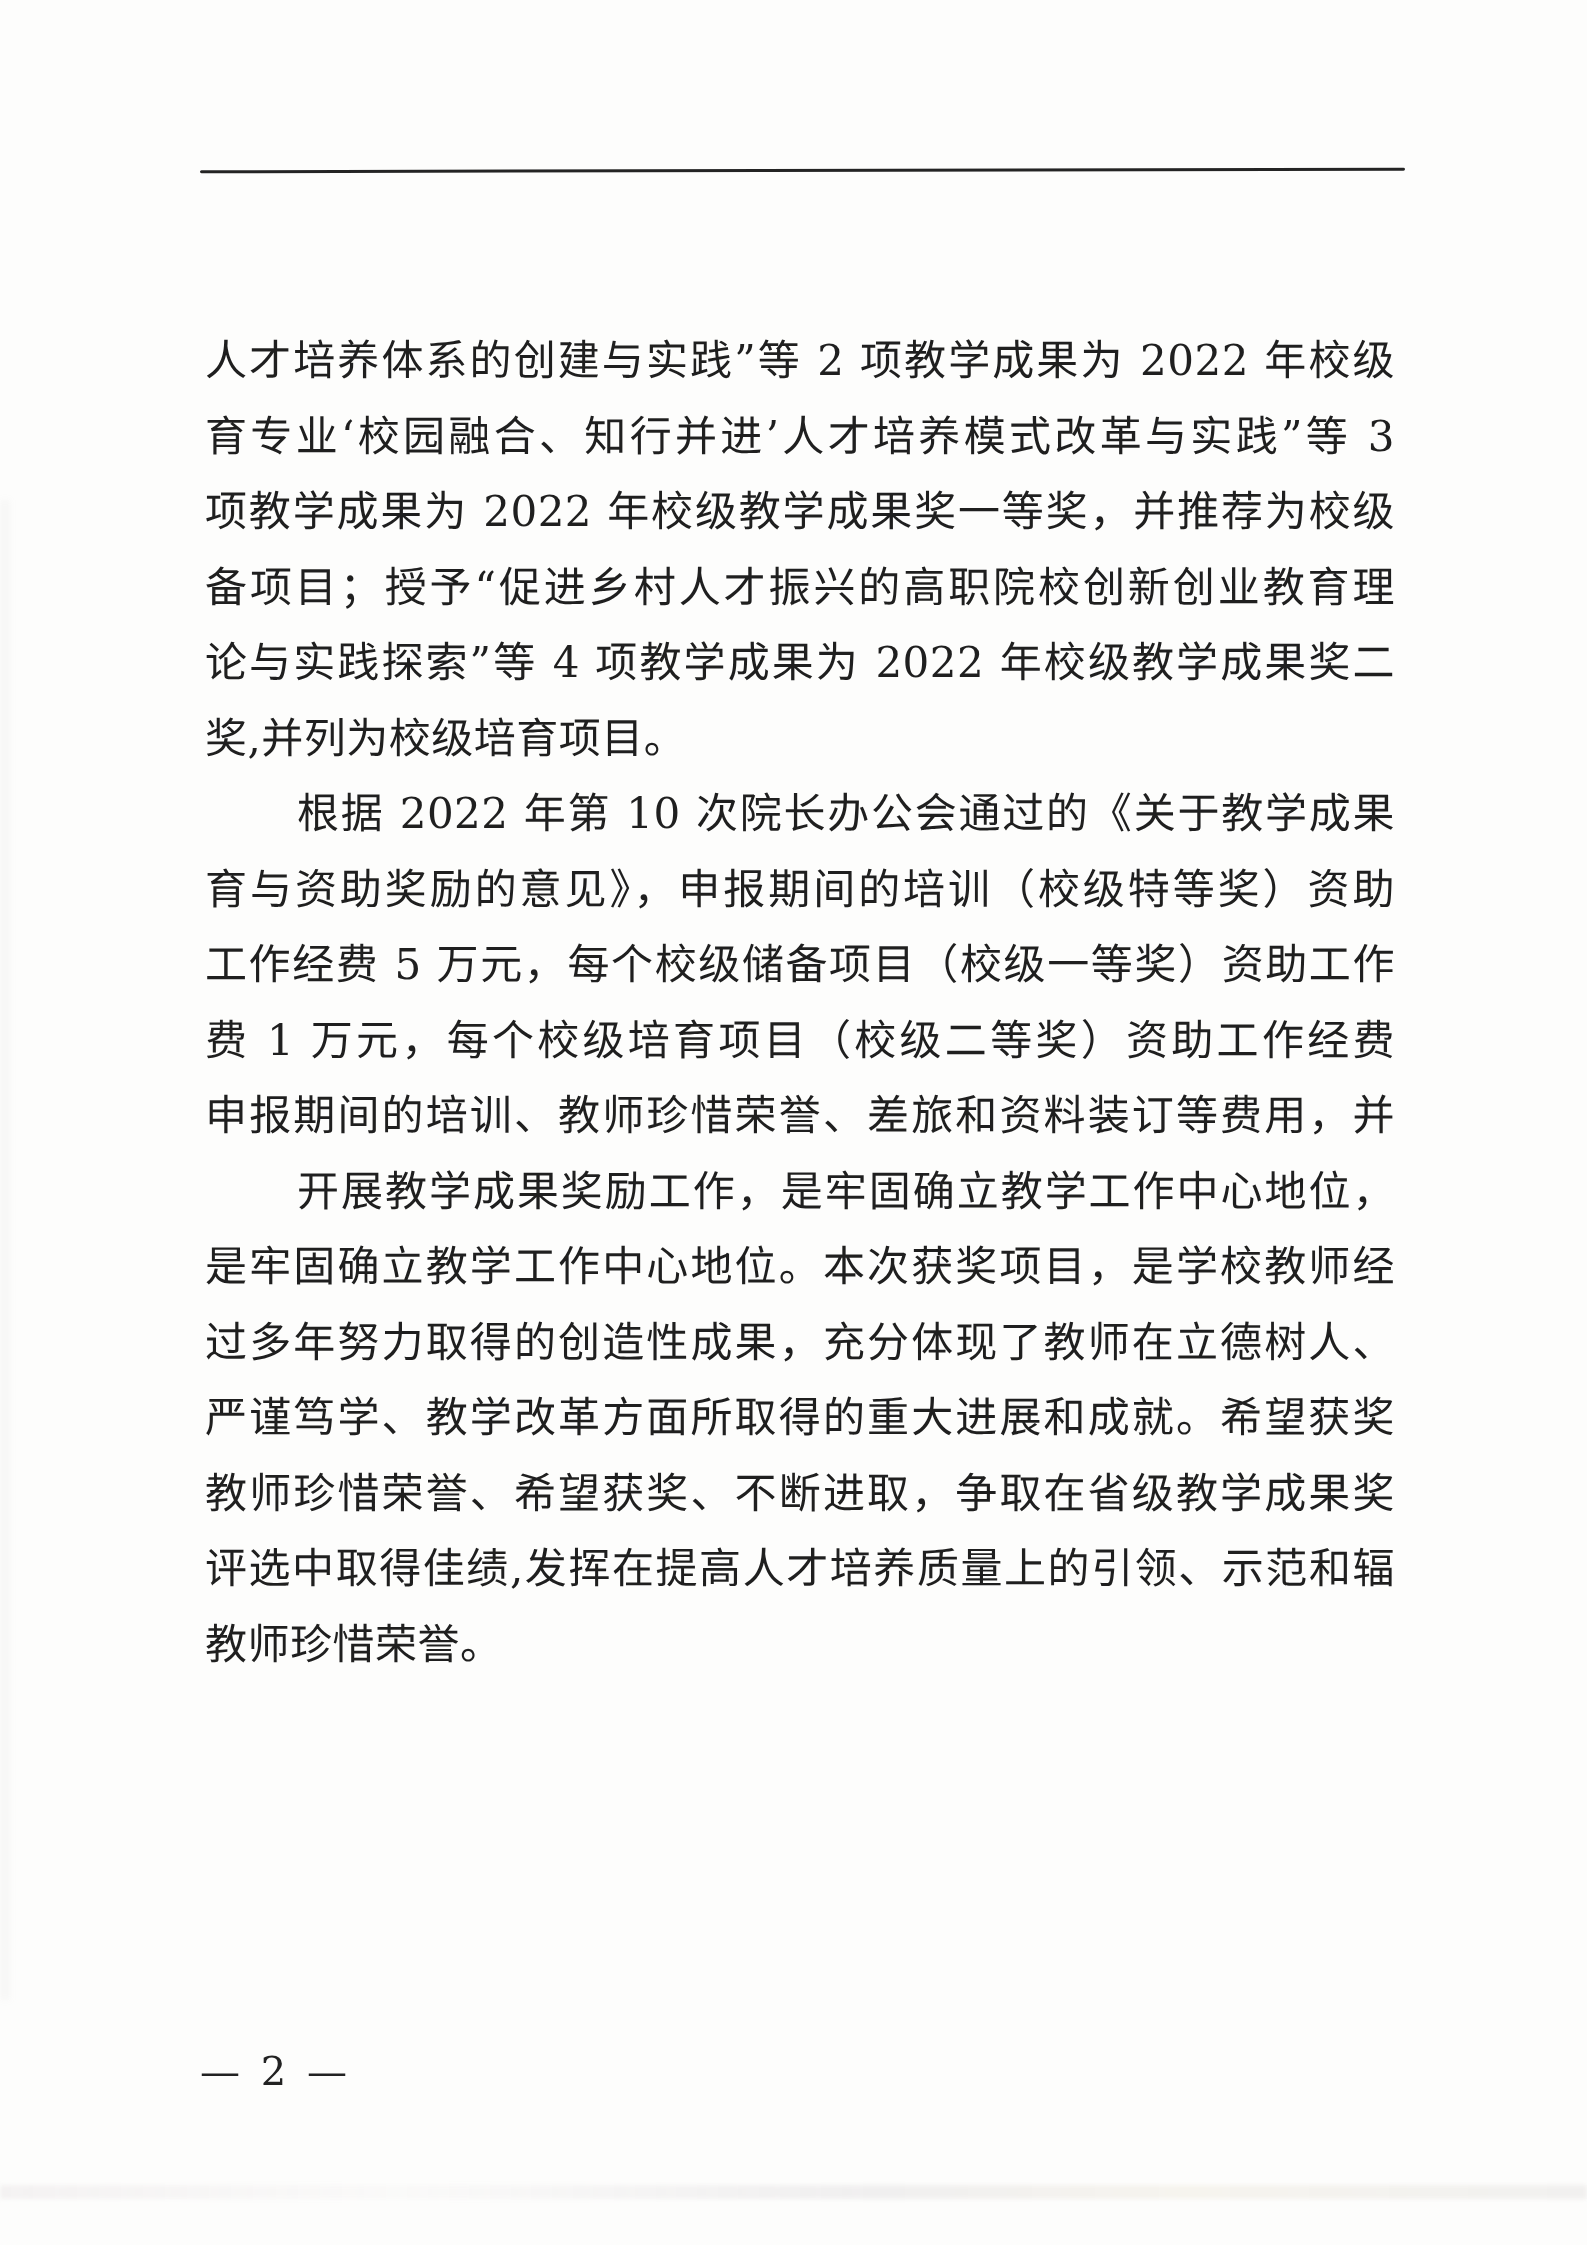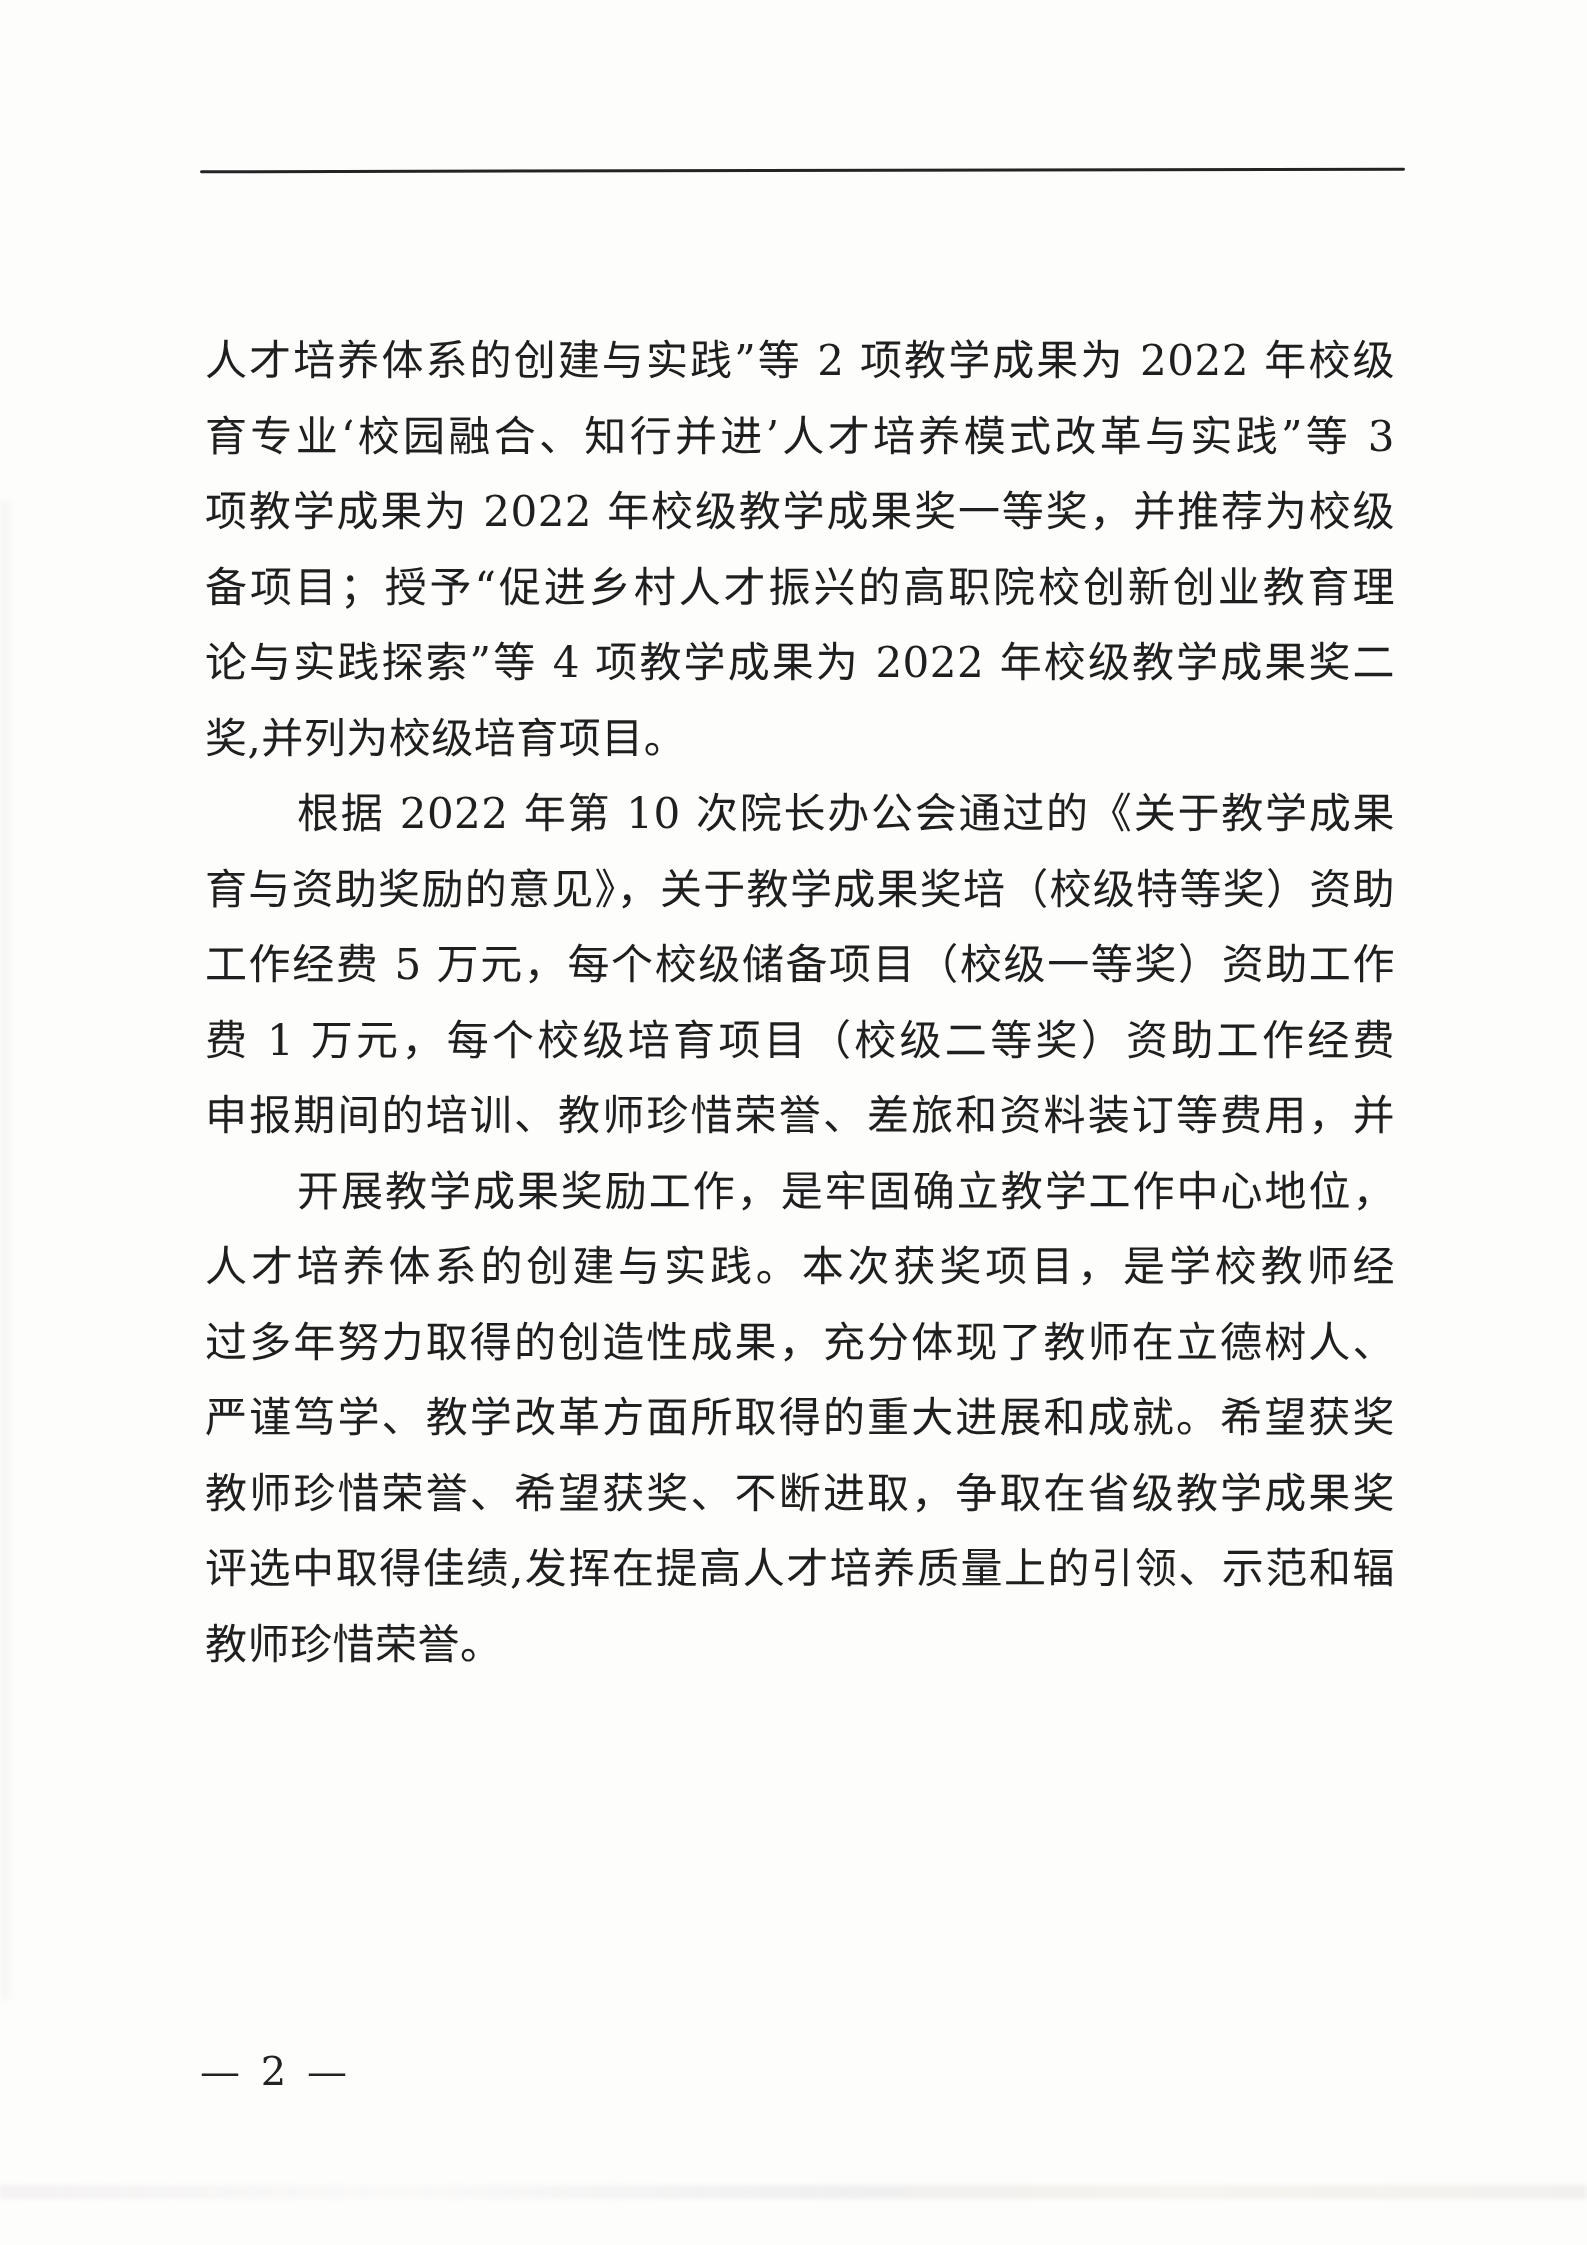--- a/index.html
+++ b/index.html
@@ -104,29 +104,29 @@
       <p class="line">人才培养体系的创建与实践”等 2 项教学成果为 2022 年校级教</p>
       <p class="line">育专业‘校园融合、知行并进’人才培养模式改革与实践”等 3</p>
       <p class="line">项教学成果为 2022 年校级教学成果奖一等奖，并推荐为校级储</p>
       <p class="line">备项目；授予“促进乡村人才振兴的高职院校创新创业教育理</p>
       <p class="line">论与实践探索”等 4 项教学成果为 2022 年校级教学成果奖二等</p>
       <p class="line para-end">奖,并列为校级培育项目。</p>
     </section>
 
     <section class="paragraph">
       <p class="line indent">根据 2022 年第 10 次院长办公会通过的《关于教学成果奖培</p>
-      <p class="line">育与资助奖励的意见》，关于教学成果奖培（校级特等奖）资助</p>
+      <p class="line">育与资助奖励的意见》，申报期间的培训（校级特等奖）资助</p>
       <p class="line">工作经费 5 万元，每个校级储备项目（校级一等奖）资助工作经</p>
       <p class="line">费 1 万元，每个校级培育项目（校级二等奖）资助工作经费 0.5</p>
       <p class="line">申报期间的培训、教师珍惜荣誉、差旅和资料装订等费用，并</p>
     </section>
 
     <section class="paragraph">
       <p class="line indent">开展教学成果奖励工作，是牢固确立教学工作中心地位，</p>
-      <p class="line">人才培养体系的创建与实践。本次获奖项目，是学校教师经</p>
+      <p class="line">是牢固确立教学工作中心地位。本次获奖项目，是学校教师经</p>
       <p class="line">过多年努力取得的创造性成果，充分体现了教师在立德树人、</p>
       <p class="line">严谨笃学、教学改革方面所取得的重大进展和成就。希望获奖</p>
       <p class="line">教师珍惜荣誉、希望获奖、不断进取，争取在省级教学成果奖</p>
       <p class="line">评选中取得佳绩,发挥在提高人才培养质量上的引领、示范和辐</p>
       <p class="line para-end">教师珍惜荣誉。</p>
     </section>
 
   </main>
 
   <footer class="page-footer">

